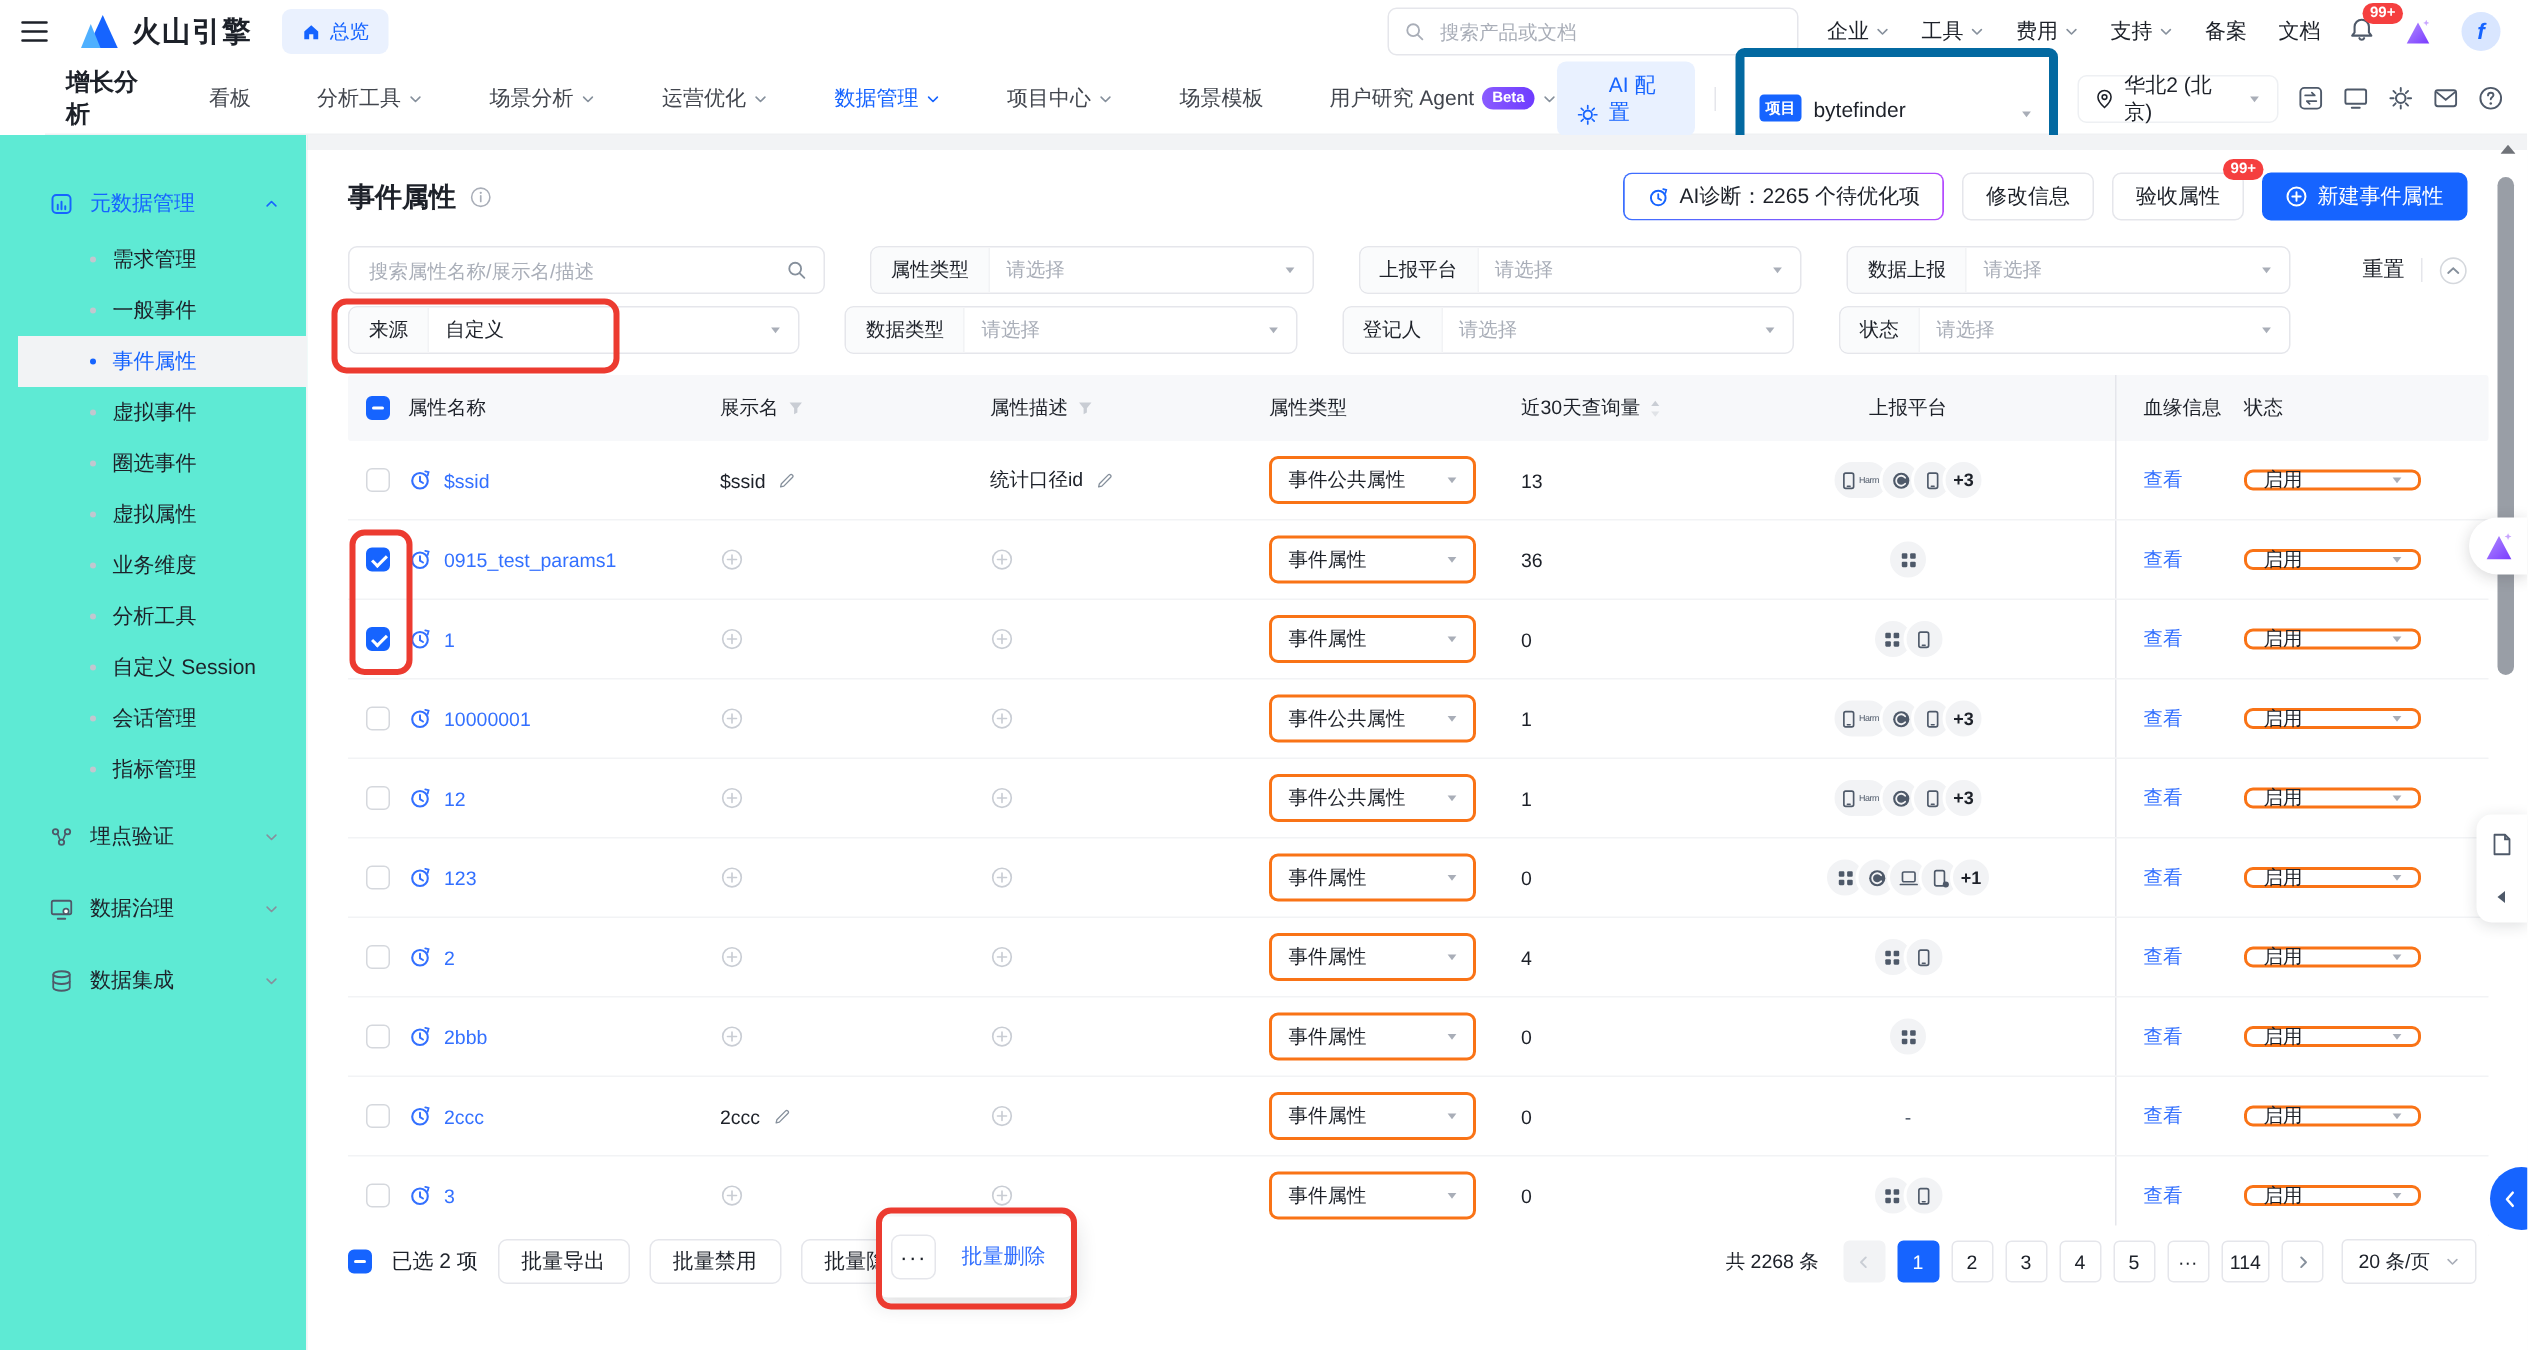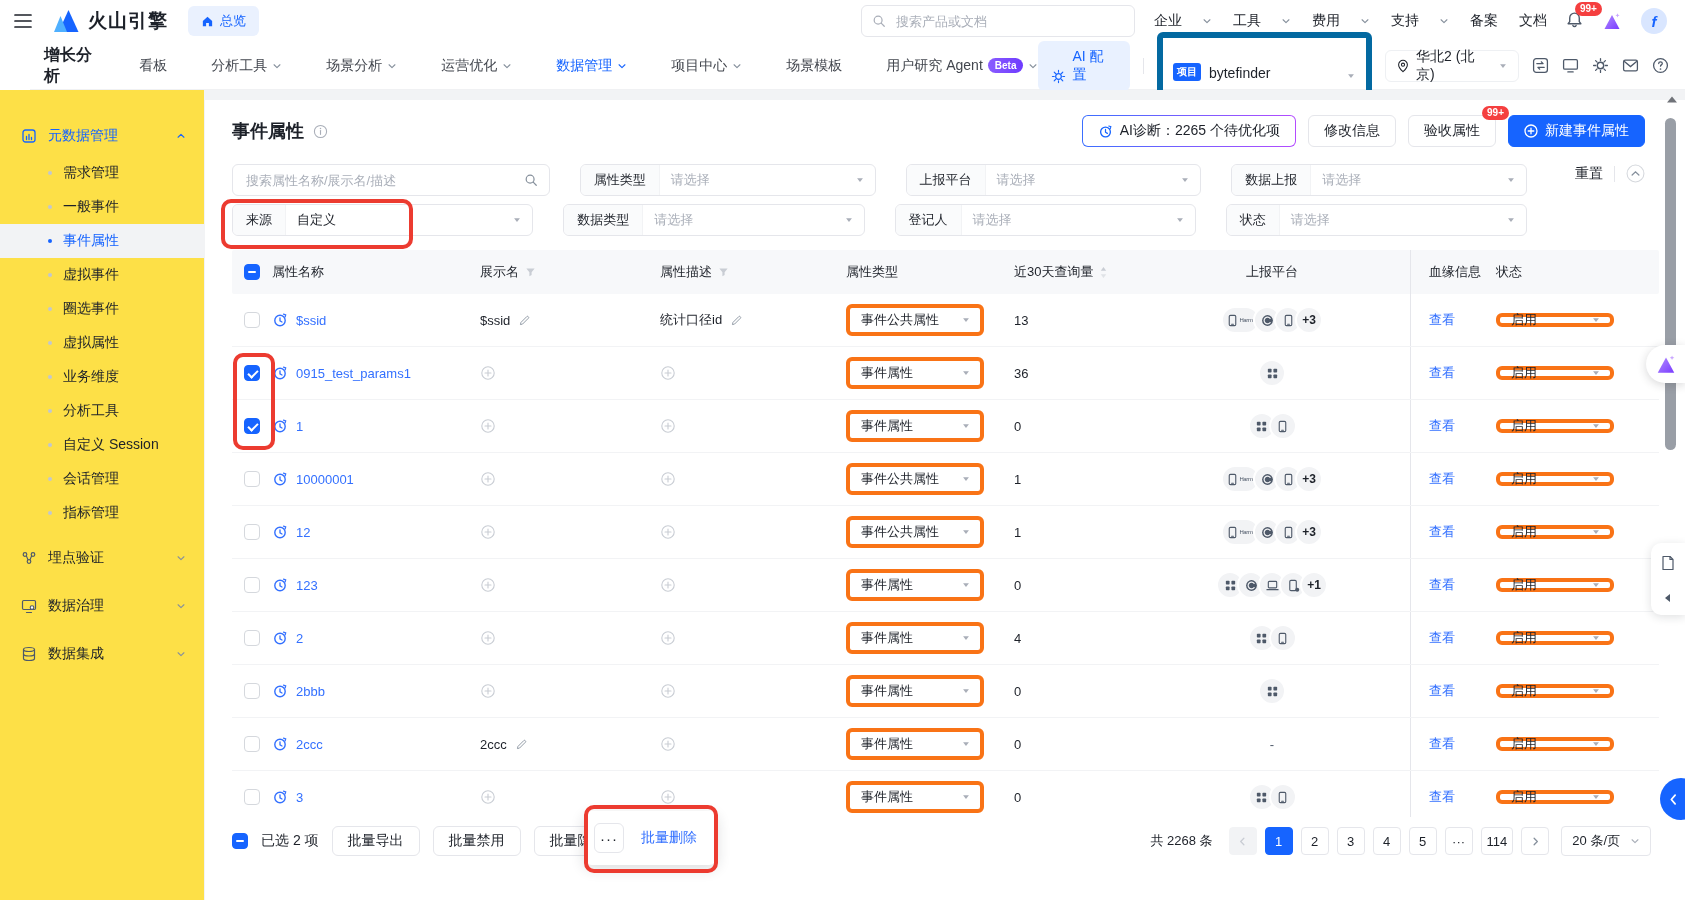--- a/index.html
+++ b/index.html
@@ -11,21 +11,21 @@
   .topbar{display:flex;align-items:center;justify-content:space-between;height:42px;padding:0 18px 0 14px;background:#fff;}
   .tb-left{display:flex;align-items:center;gap:20px;}
   .hamburger{color:#1d2129;cursor:pointer;}
   .brand{display:flex;align-items:center;gap:9px;font-weight:bold;font-size:19px;letter-spacing:1px;}
   .pill-overview{display:flex;align-items:center;gap:6px;background:#eaf1fe;color:#1664ff;font-size:13px;padding:6px 13px;border-radius:6px;cursor:pointer;}
   .tb-right{display:flex;align-items:center;gap:19px;}
   .tb-search{display:flex;align-items:center;gap:8px;width:252px;height:30px;border:1px solid #e5e6eb;border-radius:6px;padding:0 10px;color:#a9aeb8;}
   .tb-search input{border:none;outline:none;flex:1;font-size:13px;color:#1d2129;font-family:inherit;background:transparent;}
   .tb-search input::placeholder{color:#a9aeb8;}
   .tb-menus{display:flex;align-items:center;gap:21px;}
-  .tb-menu{display:flex;align-items:center;gap:20px;color:#1d2129;cursor:pointer;white-space:nowrap;}
+  .tb-menu{display:flex;align-items:center;gap:4px;color:#1d2129;cursor:pointer;white-space:nowrap;}
   .tb-menu .ic{color:#86909c;}
   .bell-wrap{position:relative;color:#4e5969;cursor:pointer;}
   .badge-red{background:#f53f3f;color:#fff;font-size:10px;font-weight:bold;padding:1px 5px;border-radius:8px;line-height:12px;}
   .bell-badge{position:absolute;top:-9px;left:9px;}
   .avatar{width:26px;height:26px;border-radius:50%;background:#d9e6ff;color:#1664ff;display:flex;align-items:center;justify-content:center;font-weight:bold;font-style:italic;font-size:15px;cursor:pointer;}
   
   .nav2{display:flex;align-items:center;justify-content:space-between;height:47px;border-bottom:1px solid #f0f1f3;padding:0 16px 0 14px;background:#fff;margin-left:30px;}
   .nav-left{display:flex;align-items:center;gap:33px;}
   .product{font-weight:bold;font-size:16px;margin-right:4px;}
   .nav-items{display:flex;align-items:center;gap:44px;}
@@ -38,21 +38,21 @@
   .ai-config{display:flex;align-items:flex-end;gap:6px;background:#e9f1ff;color:#1664ff;padding:7px 13px;border-radius:6px;cursor:pointer;font-size:14px;}
   .vdiv{width:1px;height:16px;background:#e5e6eb;}
   .proj-select{display:flex;align-items:flex-end;gap:8px;border:6px solid #0369a1;border-radius:6px;height:30px;padding:13px 10px;width:185px;cursor:pointer;}
   .proj-badge{background:#1664ff;color:#fff;font-size:10px;padding:2px 4px;border-radius:3px;font-weight:bold;}
   .proj-name{flex:1;font-size:14px;}
   .region-select{display:flex;align-items:center;gap:6px;border:1px solid #eef0f3;border-radius:6px;height:30px;padding:0 10px;cursor:pointer;color:#1d2129;}
   .icon-btn{color:#4e5969;cursor:pointer;}
   .caret{color:#a9aeb8;}
   
   .bodywrap{display:flex;height:810px;}
-  .sidebar{width:205px;flex:none;background:#fde047;border-right:1px solid #f2f3f5;padding-top:18px;box-sizing:border-box;}
+  .sidebar{width:205px;flex:none;background:#5eead4;border-right:1px solid #f2f3f5;padding-top:18px;box-sizing:border-box;padding-left:12px;}
   .side-section{display:flex;align-items:center;gap:11px;height:40px;padding:0 18px 0 21px;cursor:pointer;margin-top:8px;}
   .side-section .lbl{flex:1;}
   .side-section.sec-active{color:#1664ff;}
   .side-section .sic{color:#4e5969;}
   .side-section.sec-active .sic{color:#1664ff;}
   .side-section .chev{color:#86909c;}
   .side-section.sec-active .chev{color:#1664ff;}
   .side-child{display:flex;align-items:center;gap:11px;height:34px;padding-left:48px;cursor:pointer;color:#1d2129;}
   .side-child .dot{width:4px;height:4px;border-radius:50%;background:#c2c7cf;flex:none;}
   .side-child.active{background:#f2f3f5;color:#1664ff;}
@@ -66,21 +66,21 @@
   .title-actions{display:flex;align-items:center;gap:12px;}
   .btn{display:inline-flex;align-items:center;gap:7px;height:32px;padding:0 15px;border:1px solid #e5e6eb;border-radius:6px;background:#fff;font-size:14px;color:#1d2129;cursor:pointer;font-family:inherit;box-sizing:border-box;}
   .btn-ai{border:1px solid transparent;background:linear-gradient(#fff,#fff) padding-box,linear-gradient(90deg,#3b6fff,#b44bff) border-box;}
   .btn-ai .ic{color:#1664ff;}
   .btn-accept{position:relative;}
   .acc-badge{position:absolute;top:-10px;right:-14px;}
   .btn-primary{background:#1664ff;border-color:#1664ff;color:#fff;}
   .btn-primary .ic{color:#fff;}
   
   .filters{display:flex;flex-direction:column;gap:8px;margin-bottom:14px;}
-  .filter-row{display:flex;gap:30px;align-items:flex-start;padding-right:14px;}
+  .filter-row{display:flex;gap:30px;align-items:center;padding-right:14px;}
   .fc-search{flex:1;display:flex;align-items:center;border:1px solid #e5e6eb;border-radius:6px;height:32px;padding:0 11px;gap:8px;box-sizing:border-box;}
   .fc-search input{border:none;outline:none;flex:1;font-size:13px;font-family:inherit;color:#1d2129;background:transparent;}
   .fc-search input::placeholder{color:#a9aeb8;}
   .fc-search .ic{color:#86909c;}
   .fc{flex:1;display:flex;align-items:center;height:32px;border:1px solid #e5e6eb;border-radius:6px;box-sizing:border-box;overflow:hidden;cursor:pointer;}
   .fc-label{padding:0 13px;font-size:13px;color:#1d2129;background:#fafbfc;border-right:1px solid #f2f3f5;height:100%;display:flex;align-items:center;flex:none;}
   .fc-value{flex:1;padding:0 11px;font-size:13px;color:#1d2129;white-space:nowrap;overflow:hidden;}
   .fc-value.placeholder{color:#a9aeb8;}
   .fc .caret{margin-right:10px;}
   .reset-group{display:flex;align-items:center;gap:11px;flex:none;width:88px;justify-content:flex-end;}
@@ -95,21 +95,21 @@
   .cell-check{justify-content:flex-start;padding-left:12px;box-sizing:border-box;}
   .cb{position:relative;width:16px;height:16px;border:1px solid #d5d8dd;border-radius:4px;background:#fff;box-sizing:border-box;cursor:pointer;flex:none;}
   .cb.checked{background:#1664ff;border-color:#1664ff;}
   .cb.checked::after{content:'';position:absolute;left:4.5px;top:1.5px;width:4px;height:8px;border:solid #fff;border-width:0 2px 2px 0;transform:rotate(45deg);}
   .cb.indeterminate{background:#1664ff;border-color:#1664ff;}
   .cb.indeterminate::after{content:'';position:absolute;left:3px;top:6px;width:8px;height:2px;background:#fff;border-radius:1px;}
   .clock{color:#3370ff;cursor:pointer;flex:none;}
   .name-link{color:#3370ff;cursor:pointer;white-space:nowrap;overflow:hidden;text-overflow:ellipsis;}
   .plus-btn{color:#c9cdd4;cursor:pointer;}
   .pencil{color:#86909c;cursor:pointer;}
-  .mini-select{display:flex;align-items:center;justify-content:space-between;width:138px;height:32px;border:4px solid #f97316;border-radius:6px;padding:0 9px 0 11px;box-sizing:border-box;cursor:pointer;background:#fff;flex:none;}
+  .mini-select{display:flex;align-items:center;justify-content:space-between;width:138px;height:32px;border:2px solid #f97316;border-radius:6px;padding:0 9px 0 11px;box-sizing:border-box;cursor:pointer;background:#fff;flex:none;}
   .status-select{width:118px;height:14px;}
   .cell-center{justify-content:center;}
   .sep{border-left:1px solid #e5e6eb;padding-left:18px;box-sizing:border-box;height:100%;}
   .view-link{color:#3370ff;cursor:pointer;}
   .pf-wrap{display:flex;align-items:center;}
   .pf{width:24px;height:24px;border-radius:50%;background:#f2f3f5;border:2px solid #fff;display:flex;align-items:center;justify-content:center;color:#4e5969;margin-left:-7px;box-sizing:content-box;flex:none;}
   .pf:first-child{margin-left:0;}
   .pf.wide{width:35px;border-radius:14px;}
   .pf .harm-label{font-size:9px;transform:scale(.66);letter-spacing:-.5px;margin-left:-3px;color:#4e5969;}
   .pf-more{font-size:12px;color:#1d2129;font-weight:bold;}

